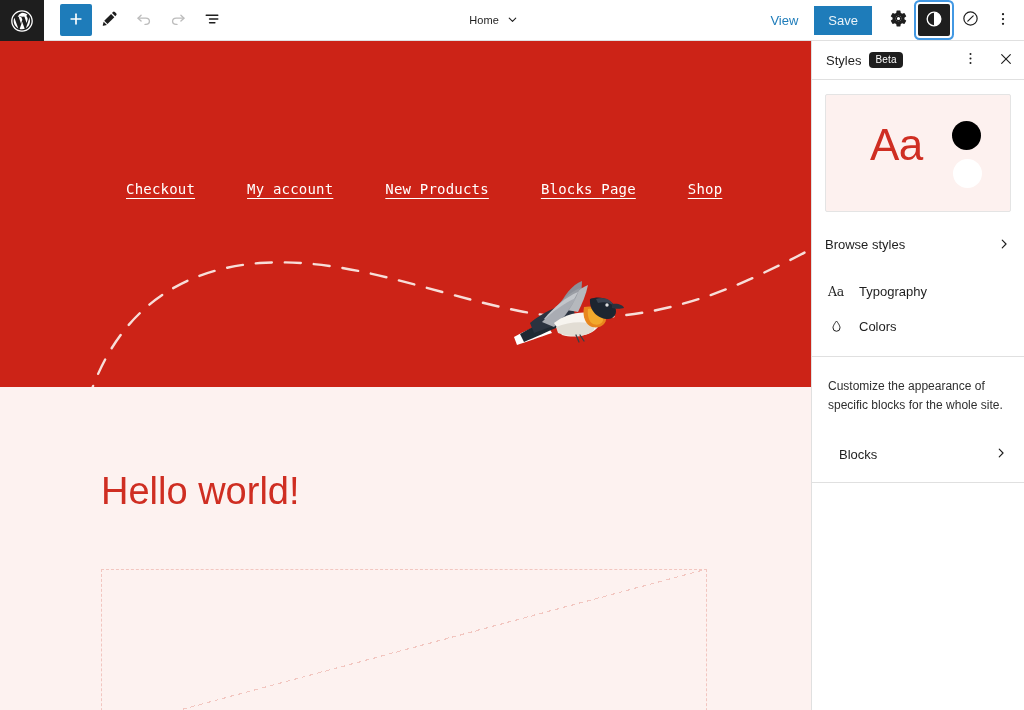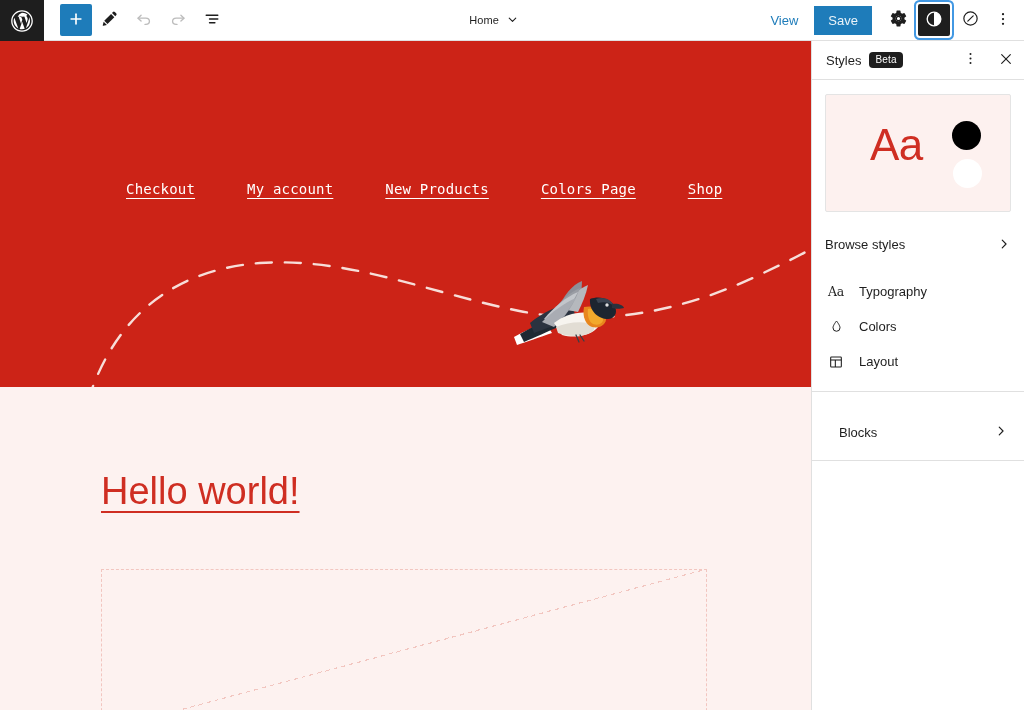--- a/index.html
+++ b/index.html
@@ -250,21 +250,20 @@
     overflow: hidden;
   }
   .post-title {
     position: absolute;
     left: 101px;
     top: 84px;
     font-size: 38px;
     line-height: 1.1;
     color: #cf2e22;
     font-weight: 400;
-    text-decoration: underline;
     text-underline-offset: 7px;
     text-decoration-thickness: 2px;
     cursor: pointer;
     white-space: nowrap;
   }
   .post-image-placeholder {
     position: absolute;
     left: 101px;
     top: 182px;
     width: 606px;
@@ -544,21 +543,21 @@
     <div class="canvas">
 
       <div class="site-hero">
         <div class="hero-inner">
 
 
           <nav class="site-nav">
             <a>Checkout</a>
             <a>My account</a>
             <a>New Products</a>
-            <a>Colors Page</a>
+            <a>Blocks Page</a>
             <a>Shop</a>
           </nav>
 
           <svg class="bird-path" viewBox="0 0 812 200" preserveAspectRatio="none">
             <path d="M 88 200 C 110 130, 160 70, 260 62 C 350 56, 430 92, 520 110 C 600 126, 680 112, 760 74 C 790 60, 805 52, 812 48" fill="none" stroke="#f7ded9" stroke-width="2.4" stroke-dasharray="16 13" stroke-linecap="round"></path>
           </svg>
 
           <svg class="bird" viewBox="0 0 112 75">
 
             <path d="M2 58 C 12 52, 24 47, 34 44 L 40 54 C 28 58, 14 63, 5 66 Z" fill="#ffffff"></path>
@@ -652,34 +651,25 @@
 
           <div class="sb-row">
             <span class="lead-icon">
               <svg width="15" height="15" viewBox="0 0 24 24" fill="none" stroke="#1e1e1e" stroke-width="1.6" stroke-linejoin="round">
                 <path d="M12 3.2 C 12 3.2, 6.4 10, 6.4 14 a 5.6 5.6 0 0 0 11.2 0 C 17.6 10, 12 3.2, 12 3.2 Z"></path>
               </svg>
             </span>
             <span class="label">Colors</span>
           </div>
 
-          <div class="sb-row">
-            <span class="lead-icon">
-              <svg width="16" height="16" viewBox="0 0 24 24" fill="none" stroke="#1e1e1e" stroke-width="1.6">
-                <rect x="4" y="4.5" width="16" height="15" rx="1.2"></rect>
-                <line x1="4" y1="9" x2="20" y2="9"></line>
-                <line x1="11" y1="9" x2="11" y2="19.5"></line>
-              </svg>
-            </span>
-            <span class="label">Layout</span>
-          </div>
         </div>
 
         <div class="sb-divider"></div>
 
+        <div class="sb-section-desc">Customize the appearance of specific blocks for the whole site.</div>
 
         <div class="blocks-row">
           <span class="label">Blocks</span>
           <span class="chev">
             <svg width="14" height="14" viewBox="0 0 24 24" fill="none" stroke="#1e1e1e" stroke-width="2" stroke-linecap="round" stroke-linejoin="round">
               <polyline points="9,5.5 15.5,12 9,18.5"></polyline>
             </svg>
           </span>
         </div>
 

